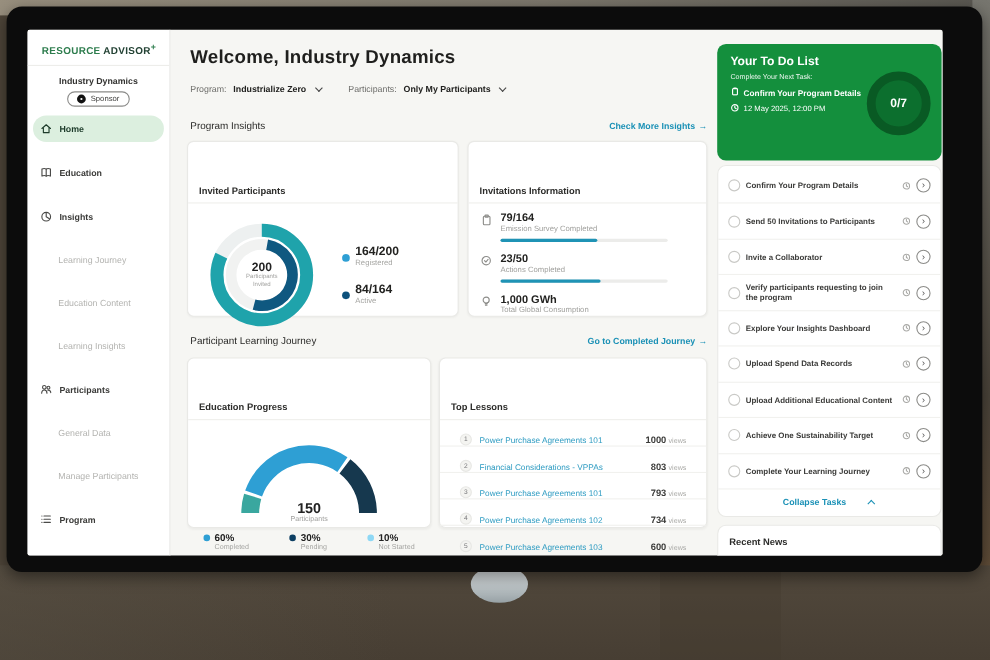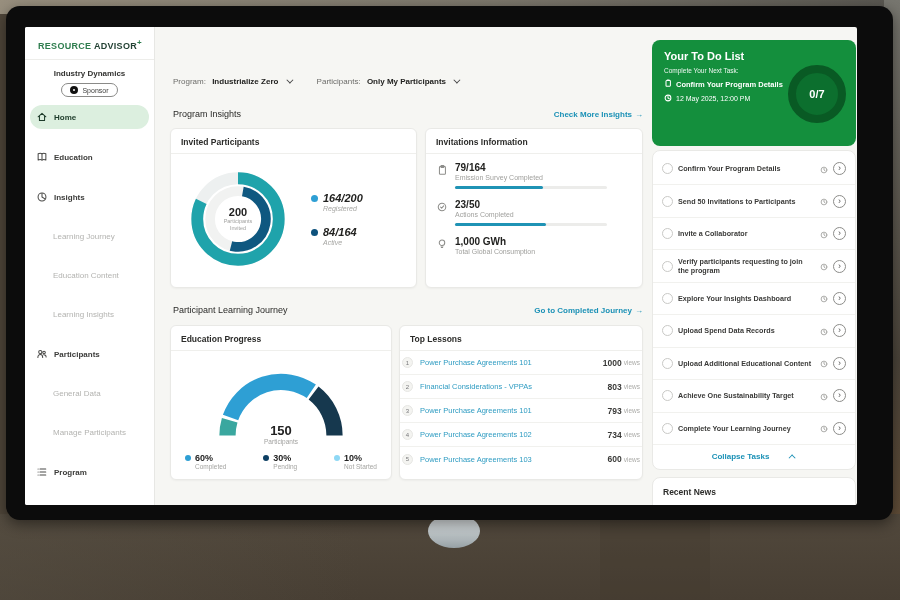--- a/index.html
+++ b/index.html
@@ -43,31 +43,31 @@
   .f-label { color:#6d6d6a; }
   .f-value { font-weight:bold; color:#222220; margin-left:4px; }
   .chev { display:inline-block; width:5px; height:5px; border-right:1.4px solid #444; border-bottom:1.4px solid #444;
           transform:rotate(45deg) translateY(-2px); margin-left:5px; }
   .sec-head { position:absolute; display:flex; justify-content:space-between; align-items:center; width:470px; left:148px; }
   .sec-title { font-size:9px; font-weight:normal; color:#2a2a28; }
   .sec-link { font-size:8px; font-weight:bold; color:#1b91b6; cursor:pointer; }
   .sec-link .arr { margin-left:3px; }
 
   .card { position:absolute; background:#fff; border:1px solid #e9e9e6; border-radius:6px; box-shadow:0 1px 2px rgba(0,0,0,.04); }
-  .card-title { font-size:8.5px; font-weight:bold; color:#2c2c2a; padding:8px 10px 6px; border-bottom:1px solid #efefec; }
+  .card-title { font-size:8.5px; font-weight:bold; color:#2c2c2a; padding:8px 10px 6px; border-bottom:1px solid #efefec;margin-top:31px; }
 
   
   .inv-body { display:flex; align-items:center; padding:6px 8px; }
   .donut-wrap { position:relative; width:118px; height:118px; }
   .donut-center { position:absolute; left:0; top:0; width:118px; height:118px; display:flex; flex-direction:column;
                   align-items:center; justify-content:center; text-align:center; }
   .donut-center .v { font-size:11px; font-weight:bold; color:#222; }
   .donut-center .l { font-size:5.5px; color:#a2a2a0; width:46px; line-height:1.3; }
   .inv-legend { margin-left:14px; display:flex; flex-direction:column; gap:14px; }
-  .leg-row { display:flex; align-items:flex-start; gap:5px;font-style:italic; }
+  .leg-row { display:flex; align-items:center; gap:5px; }
   .leg-dot { width:7px; height:7px; border-radius:50%; margin-top:3px; }
   .leg-v { font-size:11px; font-weight:bold; color:#222220; }
   .leg-l { font-size:7px; color:#a5a5a2; margin-top:1px; }
 
   
   .pi-row { display:flex; gap:7px; padding:8px 10px 2px; }
   .pi-ic svg { width:12px; height:12px; stroke:#8d8d8a; fill:none; stroke-width:1.2; stroke-linecap:round; stroke-linejoin:round; }
   .pi-v { font-size:10px; font-weight:bold; color:#222220; }
   .pi-l { font-size:7px; color:#a0a09d; margin-top:1px; }
   .pi-bar { width:152px; height:3px; background:#ececea; border-radius:2px; margin-top:5px; }
@@ -78,21 +78,21 @@
   .gauge-center { position:absolute; left:0; bottom:0; width:170px; text-align:center; }
   .gauge-center .v { font-size:13px; font-weight:bold; color:#222; }
   .gauge-center .l { font-size:6.5px; color:#a2a2a0; }
   .ep-legend { display:flex; justify-content:space-between; padding:8px 14px 0; }
   .ep-item { display:flex; gap:4px; }
   .ep-dot { width:6px; height:6px; border-radius:50%; margin-top:2px; }
   .ep-pct { font-size:9px; font-weight:bold; color:#222; }
   .ep-lab { font-size:6.5px; color:#a5a5a2; }
 
   
-  .lesson-row { display:flex; align-items:center; padding:0 2px; height:24px; border-bottom:1px solid #f1f1ee; }
+  .lesson-row { display:flex; align-items:flex-end; padding:0 18px; height:24px; border-bottom:1px solid #f1f1ee; }
   .lesson-row:last-child { border-bottom:none; }
   .rank { width:11px; height:11px; border-radius:50%; background:#f4f4f1; border:1px solid #e7e7e4; font-size:6px;
           color:#77777a; display:flex; align-items:center; justify-content:center; margin-right:7px; }
   .lesson-t { font-size:7.5px; color:#2f9cc2; flex:1; cursor:pointer; }
   .views-n { font-size:8.5px; font-weight:bold; color:#3a3a38; }
   .views-s { font-size:6.5px; color:#ababa8; margin-left:2px; }
 
   
   .todo-green { position:absolute; left:627px; top:13px; width:204px; height:106px; background:#148f3d; border-radius:8px;
                 padding:10px 10px 8px 12px; display:flex; justify-content:space-between; color:#fff; }
@@ -219,20 +219,21 @@
               <svg viewBox="0 0 14 14">
                 <circle cx="7" cy="7" r="2"></circle>
                 <circle cx="7" cy="7" r="4.4" stroke-dasharray="2 1.5"></circle>
               </svg>
             </span>
             <span>Settings</span>
           </div>
         </div>
   </div>
 
+  <div class="h1">Welcome, Industry Dynamics</div>
   <div class="filters">
     <span>
       <span class="f-label">Program:</span>
       <span class="f-value">Industrialize Zero</span>
       <span class="chev"></span>
     </span>
     <span>
       <span class="f-label">Participants:</span>
       <span class="f-value">Only My Participants</span>
       <span class="chev"></span>

